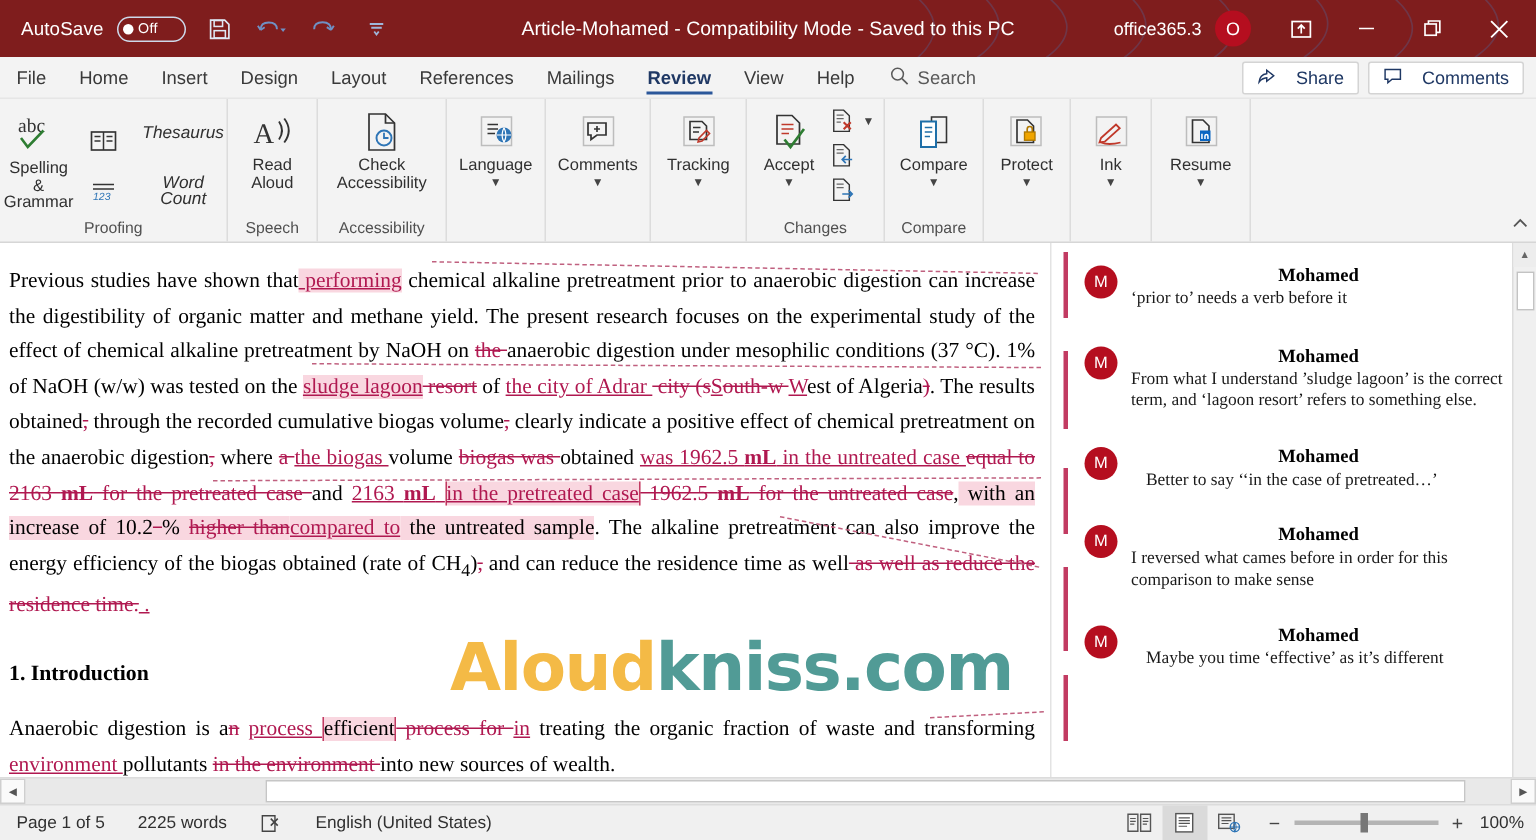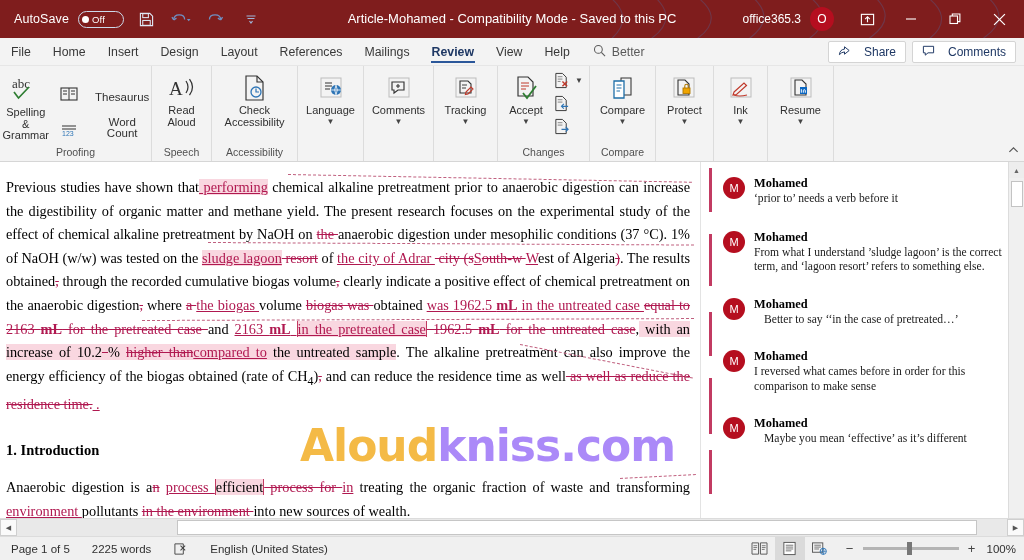--- a/index.html
+++ b/index.html
@@ -89,21 +89,21 @@
   .rgroup-title { font-size: 10.5px; color: #505050; padding-bottom: 2px; }
   .ritem {
     display: flex; flex-direction: column; align-items: center;
     padding: 2px 5px; cursor: pointer; border-radius: 2px; min-width: 44px;
   }
   .ritem .glyph { height: 34px; display: flex; align-items: center; justify-content: center; }
   .ritem .rlabel {
     font-size: 11px; color: #303030; text-align: center; line-height: 11.5px;
     max-width: 62px;
   }
-  .ritem.small { flex-direction: row; gap: 17px; align-items: flex-end; padding: 3px 4px; min-width: 0; }
+  .ritem.small { flex-direction: row; gap: 17px; align-items: flex-start; padding: 3px 4px; min-width: 0; font-style: italic; }
   .ritem.small .glyph { height: 20px; }
   .ritem.small .rlabel { font-size: 11.5px; }
   .caret { font-size: 8px; color: #444; line-height: 7px; margin-top: 1px; }
   .ribbon-collapse {
     position: absolute; right: 5px; bottom: 3px; font-size: 11px;
     color: #555; cursor: pointer;
   }
   .mini-stack { display: flex; flex-direction: column; gap: 0px; justify-content: center; }
   .mini-btn {
     width: 26px; height: 23px; display: flex; align-items: center;
@@ -134,39 +134,39 @@
   }
 
   
   .watermark {
     position: absolute; left: 300px; top: 258px; font-size: 44px;
     font-weight: bold; font-family: "DejaVu Sans", sans-serif;
     letter-spacing: -1px; pointer-events: none; opacity: .72;
     white-space: nowrap;
   }
   .wm-o { color: #f0a000; }
-  .wm-k { color: #8b5cf6; }
+  .wm-k { color: #0f766e; }
 
   
   .cmt-pane {
     flex: 1; background: #fff; border-left: 1px solid #e3e3e3;
     position: relative; padding: 12px 20px 0 22px; overflow: hidden;
   }
   .cmt {
     display: flex; gap: 9px; margin-bottom: 22px; cursor: pointer;
   }
   .cmt-avatar {
     width: 22px; height: 22px; border-radius: 50%; background: #b50e1f;
     color: #fff; font-size: 11px; display: flex; align-items: center;
     justify-content: center; flex: 0 0 22px; margin-top: 1px;
   }
   .cmt-body { flex: 1; min-width: 0; }
   .cmt-author {
     font-family: "Liberation Serif", serif; font-weight: bold;
-    font-size: 12.4px; color: #000; line-height: 15px;
+    font-size: 12.4px; color: #000; line-height: 15px; text-align: center;
   }
   .cmt-text {
     font-family: "Liberation Serif", serif; font-size: 11.6px;
     color: #1a1a1a; line-height: 14.5px; margin-top: 1px;
   }
   .anchor-bar {
     position: absolute; left: 8px; width: 2.6px; background: #c23b62;
   }
 
   
@@ -316,21 +316,21 @@
     <div class="tab active">Review</div>
     <div class="tab">View</div>
     <div class="tab">Help</div>
     <div class="search-box">
       <span>
         <svg width="13" height="13" viewBox="0 0 14 14">
             <circle cx="5.8" cy="5.8" r="4.2" fill="none" stroke="#5a5a5a" stroke-width="1.1"></circle>
             <path d="M9 9l4 4" stroke="#5a5a5a" stroke-width="1.2"></path>
           </svg>
       </span>
-      <span>Better</span>
+      <span>Search</span>
     </div>
     <div class="tabbar-right">
       <div class="tb-pill">
         <span>
           <svg width="13" height="13" viewBox="0 0 14 14">
               <path d="M1.5 11.5 Q2 6 7 5.5 V3 l5 4 l-5 4 V8.5 Q3.6 8.8 1.5 11.5z" fill="none" stroke="#1f3864" stroke-width="1.05"></path>
             </svg>
         </span>
         <span>Share</span>
       </div>
@@ -646,21 +646,21 @@
         <div class="cmt-body">
           <div class="cmt-author">Mohamed</div>
           <div class="cmt-text">I reversed what cames before in order for this comparison to make sense</div>
         </div>
       </div>
 
       <div class="cmt" style="margin-top:22px">
         <div class="cmt-avatar">M</div>
         <div class="cmt-body">
           <div class="cmt-author">Mohamed</div>
-          <div class="cmt-text" style="text-indent:10px">Maybe you mean ‘effective’ as it’s different</div>
+          <div class="cmt-text" style="text-indent:10px">Maybe you time ‘effective’ as it’s different</div>
         </div>
       </div>
 
       <div class="vscroll">
         <div class="vs-arrow">▲</div>
         <div class="vs-thumb"></div>
       </div>
     </div>
   </div>
 

